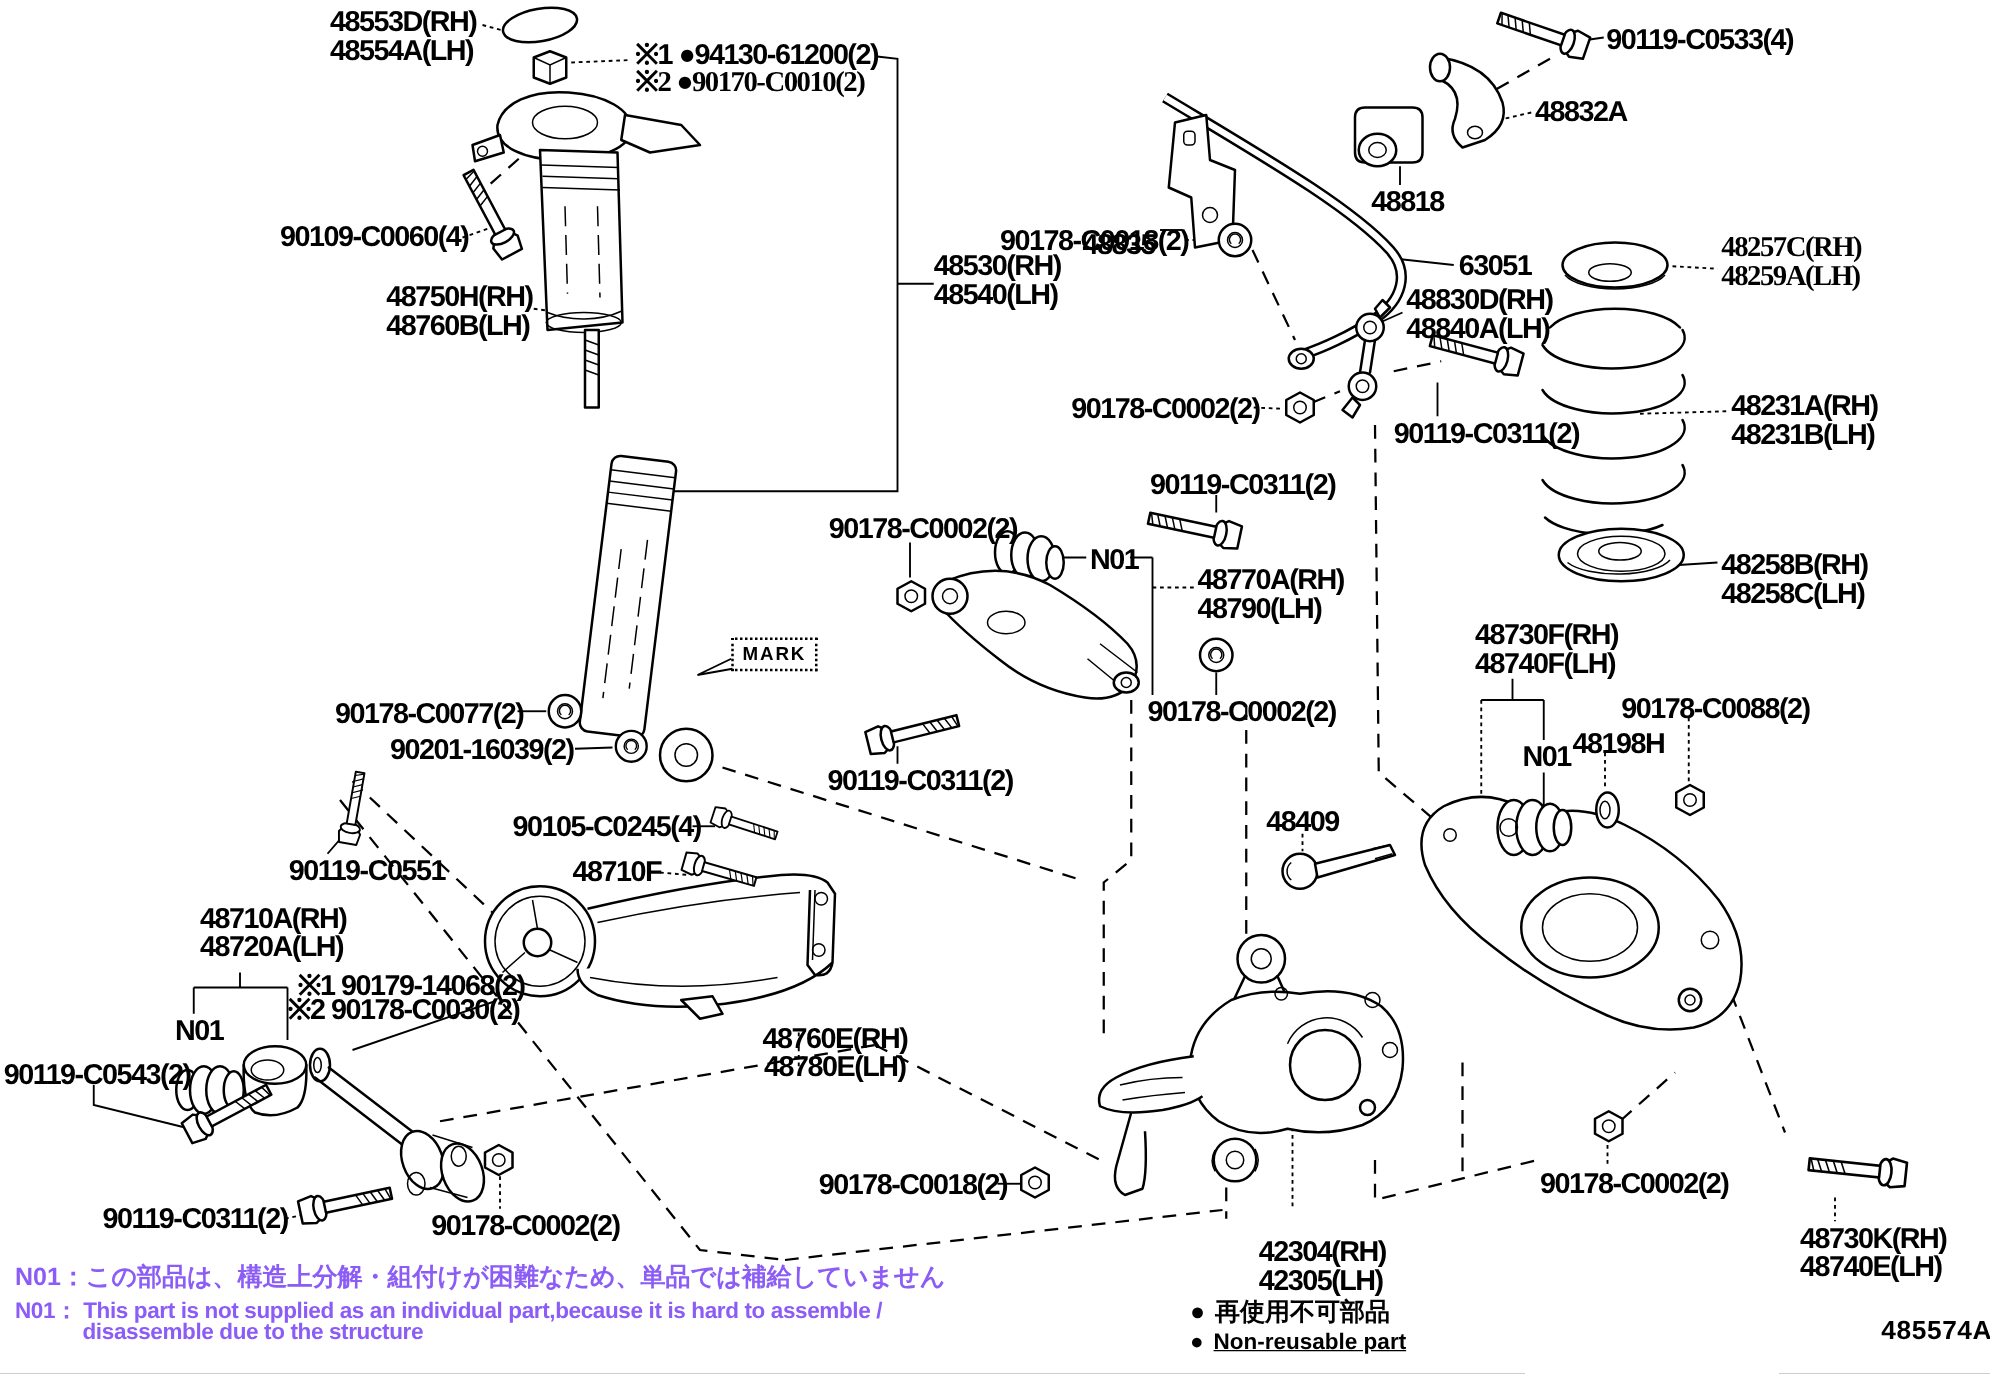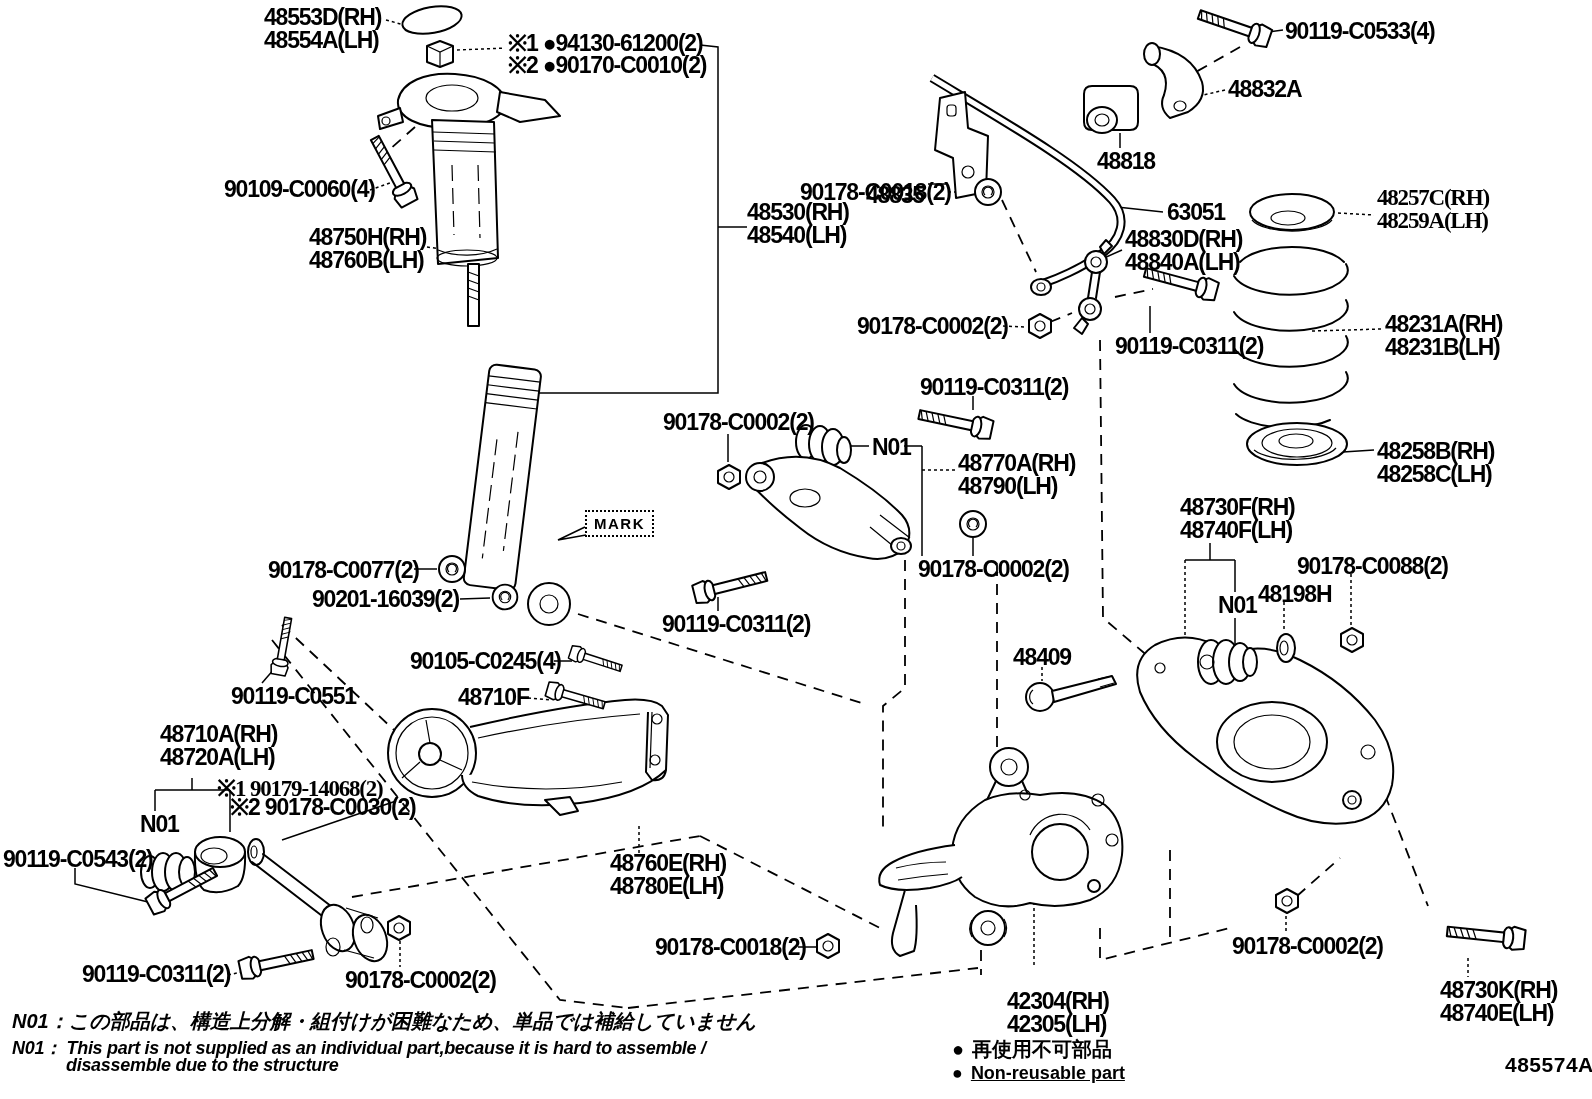--- a/index.html
+++ b/index.html
@@ -18,21 +18,21 @@
   .tubein{stroke:#fff;stroke-width:5;fill:none;}
   .refl{stroke:#000;fill:none;stroke-width:1.2;stroke-dasharray:16 7;}
   #label-layer{position:absolute;left:0;top:0;width:100%;height:100%;}
   .plabel{
     position:absolute;color:#000;font-weight:bold;font-size:23px;line-height:23px;
     letter-spacing:-1.2px;white-space:nowrap;
   }
   .plabel.boxed{
     border:2px dotted #000;padding:1px 7px;font-size:15px;line-height:21px;letter-spacing:1.5px;
   }
-  .note{position:absolute;color:#000000;white-space:nowrap;font-weight:bold;font-style:italic;}
+  .note{position:absolute;color:#8b5cf6;white-space:nowrap;font-weight:bold;}
   .note-jp{font-size:20px;letter-spacing:0px;}
   .note-en{font-size:18px;letter-spacing:-0.3px;}
   .legend-line{position:absolute;color:#000;white-space:nowrap;font-weight:bold;}
   .legend-jp{font-size:20px;}
   .legend-en{font-size:18px;}
   .legend-src{font-size:21px;letter-spacing:-0.5px;}
   .diagram-code{position:absolute;color:#000;font-weight:bold;font-size:21px;letter-spacing:0.5px;}
   .bullet{display:inline-block;margin-right:8px;}
 </style>
 </head>
@@ -347,21 +347,21 @@
 </svg>
 
 <div id="label-layer">
       <div class="plabel" style="left: 264px; top: 6px;">
         <div>48553D(RH)</div>
         <div>48554A(LH)</div>
       </div>
       <div class="plabel" style="left: 508px; top: 32px;">
         <div>※1 ●94130-61200(2)</div>
       </div>
-      <div class="plabel" style="left: 508px; top: 54px;">
+      <div class="plabel" style="left: 508px; top: 54px; font-family: Liberation Serif, serif;">
         <div>※2 ●90170-C0010(2)</div>
       </div>
       <div class="plabel" style="left: 224px; top: 178px;">
         <div>90109-C0060(4)</div>
       </div>
       <div class="plabel" style="left: 309px; top: 226px;">
         <div>48750H(RH)</div>
         <div>48760B(LH)</div>
       </div>
       <div class="plabel" style="left: 1285px; top: 20px;">
@@ -455,36 +455,36 @@
       <div class="plabel" style="left: 458px; top: 686px;">
         <div>48710F</div>
       </div>
       <div class="plabel" style="left: 231px; top: 685px;">
         <div>90119-C0551</div>
       </div>
       <div class="plabel" style="left: 160px; top: 723px;">
         <div>48710A(RH)</div>
         <div>48720A(LH)</div>
       </div>
-      <div class="plabel" style="left: 217px; top: 777px; font-family: Liberation Serif, serif;">
+      <div class="plabel" style="left: 238px; top: 777px;">
         <div>※1 90179-14068(2)</div>
       </div>
       <div class="plabel" style="left: 230px; top: 796px;">
         <div>※2 90178-C0030(2)</div>
       </div>
       <div class="plabel" style="left: 140px; top: 813px;">
         <div>N01</div>
       </div>
       <div class="plabel" style="left: 1013px; top: 646px;">
         <div>48409</div>
       </div>
       <div class="plabel" style="left: 3px; top: 848px;">
         <div>90119-C0543(2)</div>
       </div>
-      <div class="plabel" style="left: 610px; top: 852px;">
+      <div class="plabel" style="left: 610px; top: 819px; text-align: center;">
         <div>48760E(RH)</div>
         <div>48780E(LH)</div>
       </div>
       <div class="plabel" style="left: 82px; top: 963px;">
         <div>90119-C0311(2)</div>
       </div>
       <div class="plabel" style="left: 345px; top: 969px;">
         <div>90178-C0002(2)</div>
       </div>
       <div class="plabel" style="left: 655px; top: 936px;">

